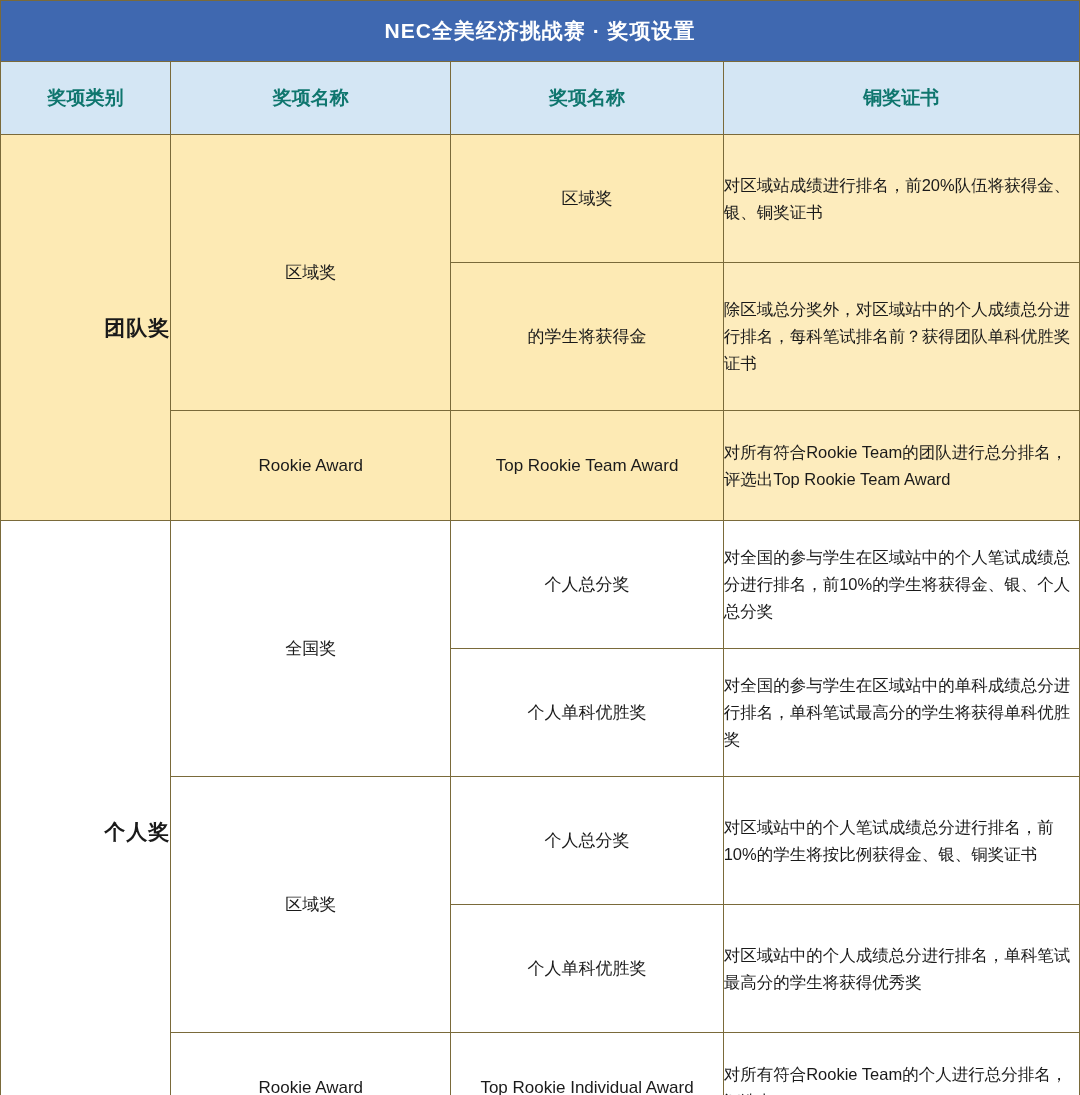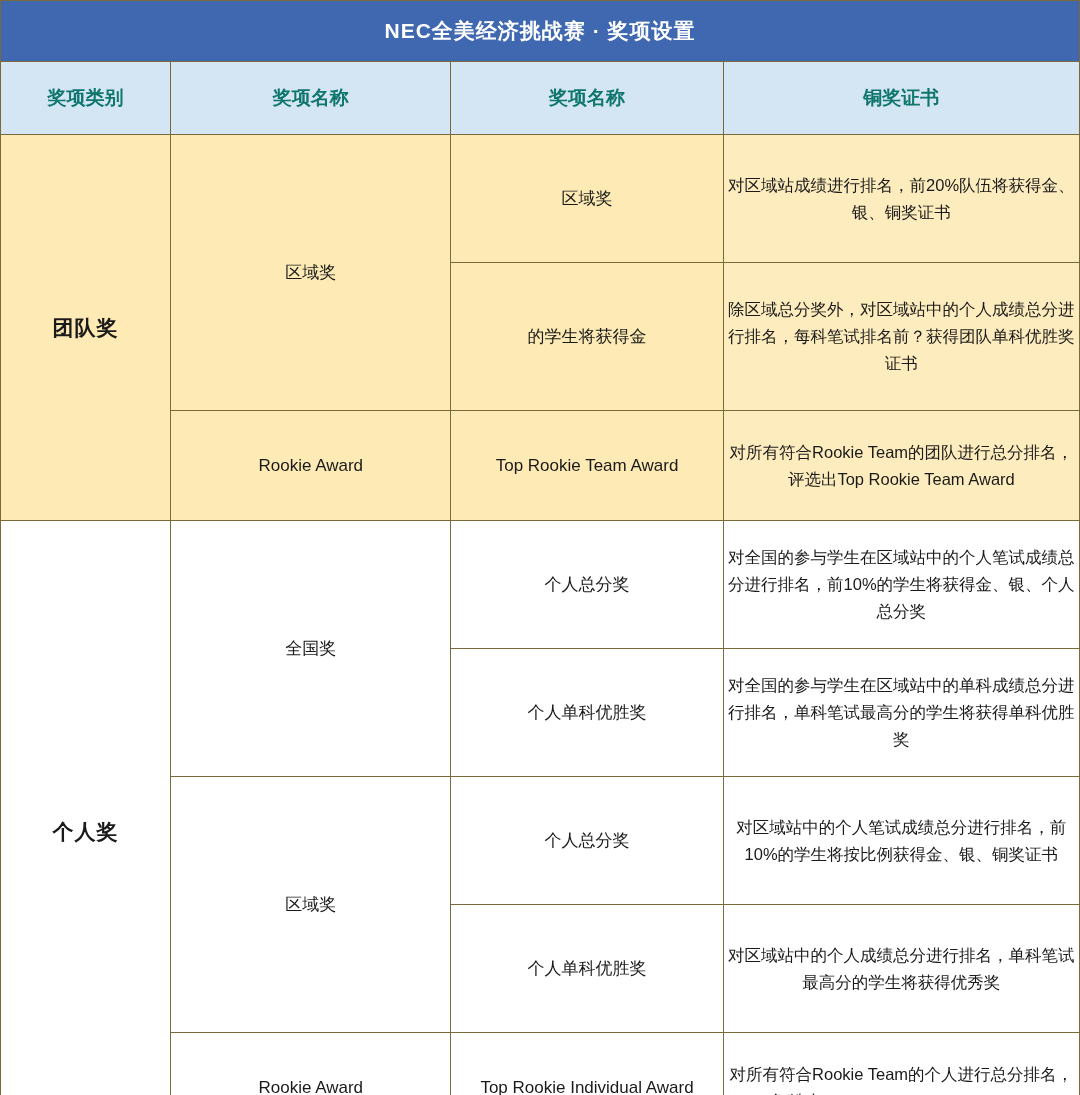--- a/index.html
+++ b/index.html
@@ -39,36 +39,36 @@
     color: #0f766e;
     font-size: 19px;
     font-weight: bold;
     text-align: center;
     height: 72px;
     border: 1px solid #8aa0b4;
   }
   .cat-cell {
     font-size: 21px;
     font-weight: bold;
-    text-align: center;
+    text-align: right;
     letter-spacing: 1px;
   }
   .scope-cell {
     font-size: 17px;
     text-align: center;
   }
   .name-cell {
     font-size: 17px;
     text-align: center;
     line-height: 1.5;
     padding: 8px 10px;
   }
   .desc-cell {
     font-size: 16.5px;
-    text-align: center;
+    text-align: left;
     line-height: 1.62;
     padding: 12px 14px;
   }
   
   .team td, .team th { background: #fdeab4; }
   .team .desc-cell { background: #fdecbd; }
   .team-cat { background: #fdeab4; }
   
   .indiv td { background: #ffffff; }
   .row-h1 { height: 128px; }

